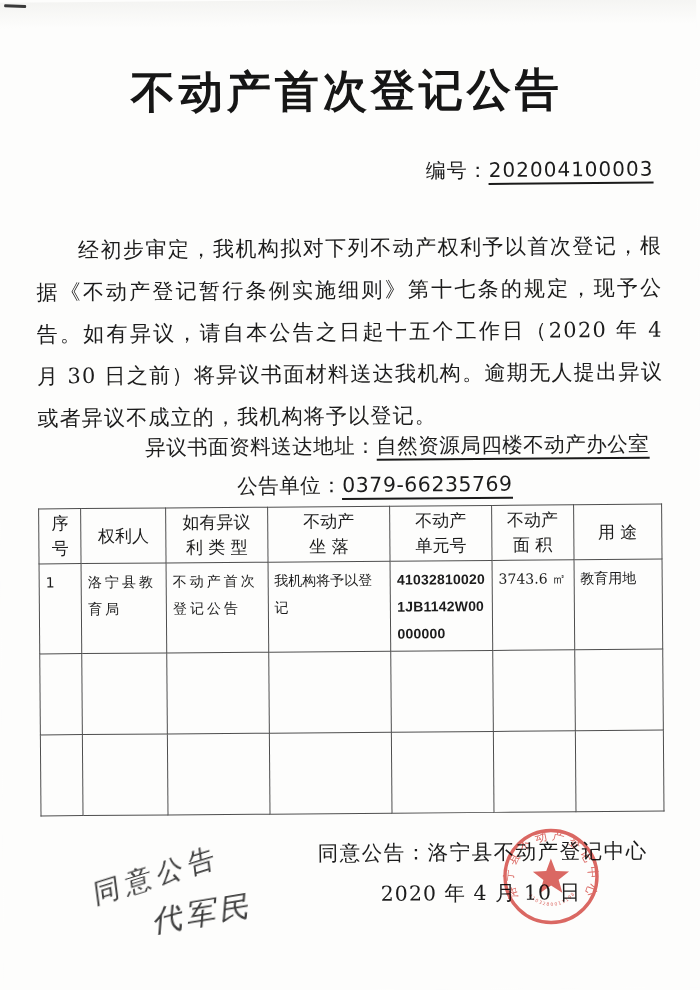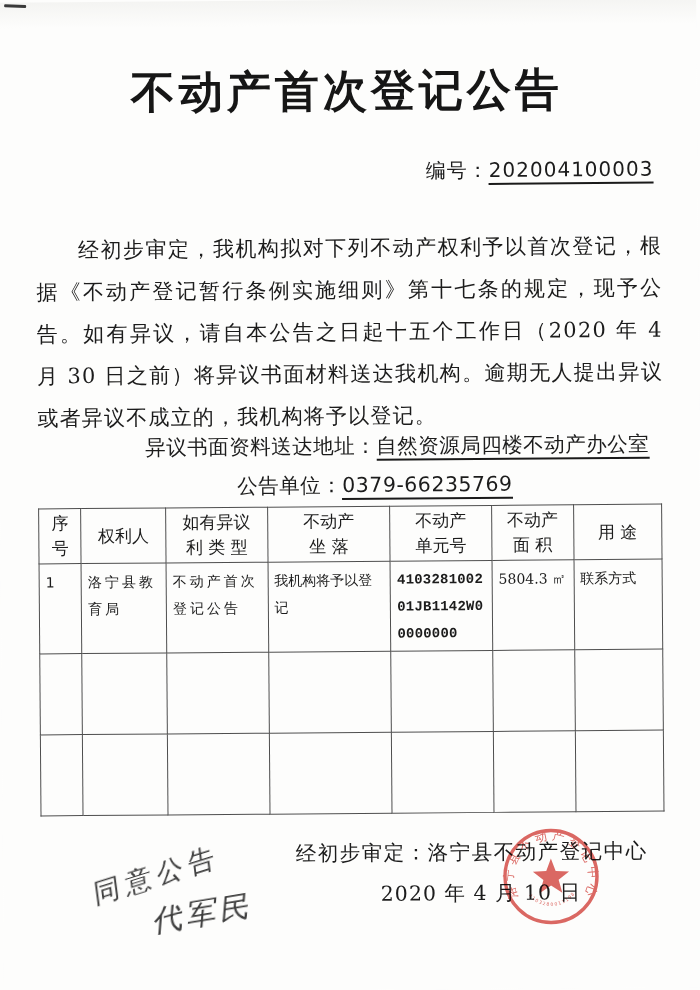--- a/index.html
+++ b/index.html
@@ -82,21 +82,21 @@
     font-size:14px;line-height:27px;
     text-align:left;
   }
   td.seq{
     text-align:center;vertical-align:middle;
     font-size:19px;
     font-family:"DejaVu Sans","Liberation Sans",sans-serif;
   }
   td.spread{letter-spacing:3px;}
   td.unit{
-    font-family:Liberation Mono, monospace;
+    font-family:Liberation Sans, sans-serif;
     font-size:13px;font-weight:bold;
     word-break:break-all;letter-spacing:0.2px;
   }
   td.area{font-size:13.5px;}
   td.usage{font-size:14px;}
   .issuer-line{
     position:absolute;top:839px;right:55px;
     font-size:20.5px;letter-spacing:1.5px;
   }
   .date-line{
@@ -175,22 +175,22 @@
         <th>用 途</th>
       </tr>
     </thead>
     <tbody>
       <tr class="data-row">
         <td class="seq">1</td>
         <td class="spread">洛宁县教育局</td>
         <td class="spread">不动产首次登记公告</td>
         <td>我机构将予以登记</td>
         <td class="unit">410328100201JB1142W00000000</td>
-        <td class="area">5804.3 ㎡</td>
-        <td class="usage">联系方式</td>
+        <td class="area">3743.6 ㎡</td>
+        <td class="usage">教育用地</td>
       </tr>
       <tr class="empty-row">
         <td></td>
           <td></td>
           <td></td>
           <td></td>
           <td></td>
           <td></td>
           <td></td>
       </tr>
@@ -200,21 +200,21 @@
           <td></td>
           <td></td>
           <td></td>
           <td></td>
           <td></td>
       </tr>
     </tbody>
   </table>
 
   <div class="issuer-line">
-    <span>经初步审定：</span><span>洛宁县不动产登记中心</span>
+    <span>同意公告：</span><span>洛宁县不动产登记中心</span>
   </div>
 
   <div class="date-line">2020 年 4 月 10 日</div>
 
   <div class="hand note">同意公告</div>
   <div class="hand sig">代军民</div>
 
   <svg class="seal" viewBox="0 0 100 100">
     <circle cx="50" cy="50" r="46" fill="none" stroke="#d8544e" stroke-width="3.4"></circle>
     <polygon points="50,32 54.7,44.5 68.1,45.1 57.6,53.5 61.2,66.4 50,59 38.8,66.4 42.4,53.5 31.9,45.1 45.3,44.5" fill="#d8544e"></polygon>

